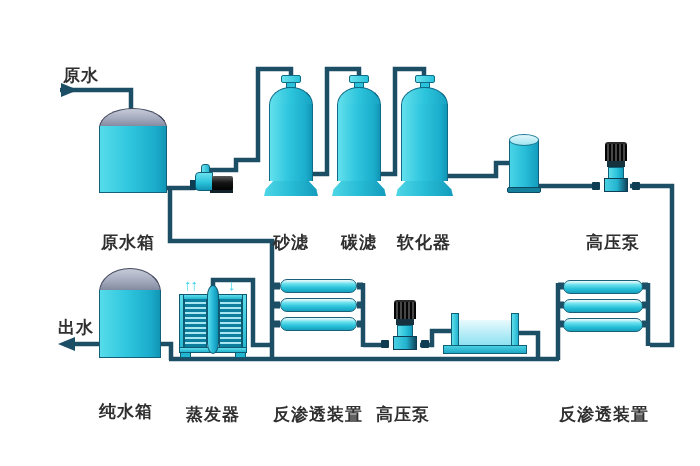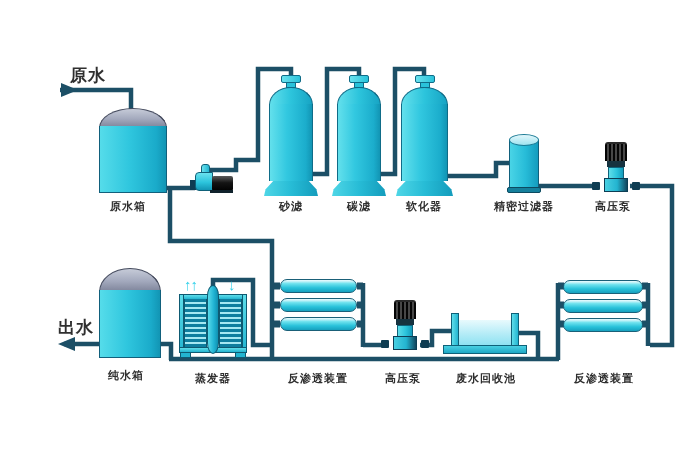--- a/index.html
+++ b/index.html
@@ -1,21 +1,21 @@
 <!DOCTYPE html>
 <html><head>
 <meta charset="utf-8">
 <style>
   html,body{margin:0;padding:0;background:#fff;}
   .stage{position:relative;width:700px;height:466px;background:#ffffff;overflow:hidden;
          font-family:"Liberation Sans","DejaVu Sans",sans-serif;}
   svg.pipes{position:absolute;left:0;top:0;z-index:1;}
   .comp{position:absolute;z-index:2;}
-  .lbl{position:absolute;z-index:3;font-size:11px;font-weight:bold;color:#2f2f2f;
-       letter-spacing:1px;white-space:nowrap;transform:translateX(-50%);}
+  .lbl{position:absolute;z-index:3;font-size:17px;font-weight:bold;color:#2f2f2f;
+       letter-spacing:1px;white-space:nowrap;transform:translateX(-50%);margin-top:32px;}
   .lbl-io{position:absolute;z-index:3;font-size:17px;font-weight:bold;color:#2f2f2f;
        letter-spacing:1px;white-space:nowrap;}
 
   
   .tank-dome-gray{position:absolute;left:0;top:0;width:100%;
        border-radius:50% 50% 0 0 / 100% 100% 0 0;
        background:linear-gradient(180deg,#c6cbd8 0%,#a3a9bd 55%,#80869c 100%);
        border:1px solid #454b5e;box-sizing:border-box;}
   .tank-body{position:absolute;left:0;width:100%;
        background:linear-gradient(90deg,#55dcea 0%,#2fc6de 45%,#1aabca 85%,#1295b4 100%);
@@ -222,30 +222,28 @@
     <div class="pool-post" style="left:68px;top:2px;height:34px;"></div>
     <div class="pool-base" style="left:0;top:34px;width:84px;height:9px;"></div>
   </div>
 
   <div class="comp" style="left:563px;top:280px;width:80px;height:52px;">
     <div class="ro-cyl" style="left:0;top:0;width:80px;"></div>
     <div class="ro-cyl" style="left:0;top:19px;width:80px;"></div>
     <div class="ro-cyl" style="left:0;top:38px;width:80px;"></div>
   </div>
 
-  <div class="lbl-io" style="left:70px;top:64px;">原水</div>
+  <div class="lbl-io" style="left:63px;top:64px;">原水</div>
   <div class="lbl-io" style="left:58px;top:316px;">出水</div>
 
   <div class="lbl" style="left:128px;top:199px;">原水箱</div>
   <div class="lbl" style="left:291px;top:199px;">砂滤</div>
   <div class="lbl" style="left:359px;top:199px;">碳滤</div>
   <div class="lbl" style="left:424px;top:199px;">软化器</div>
-  <div class="lbl" style="left:524px;top:199px;">精密过滤器</div>
   <div class="lbl" style="left:613px;top:199px;">高压泵</div>
 
   <div class="lbl" style="left:126px;top:368px;">纯水箱</div>
   <div class="lbl" style="left:213px;top:371px;">蒸发器</div>
   <div class="lbl" style="left:318px;top:371px;">反渗透装置</div>
   <div class="lbl" style="left:403px;top:371px;">高压泵</div>
-  <div class="lbl" style="left:486px;top:371px;">废水回收池</div>
   <div class="lbl" style="left:604px;top:371px;">反渗透装置</div>
 
 </div>
 
 </body></html>

